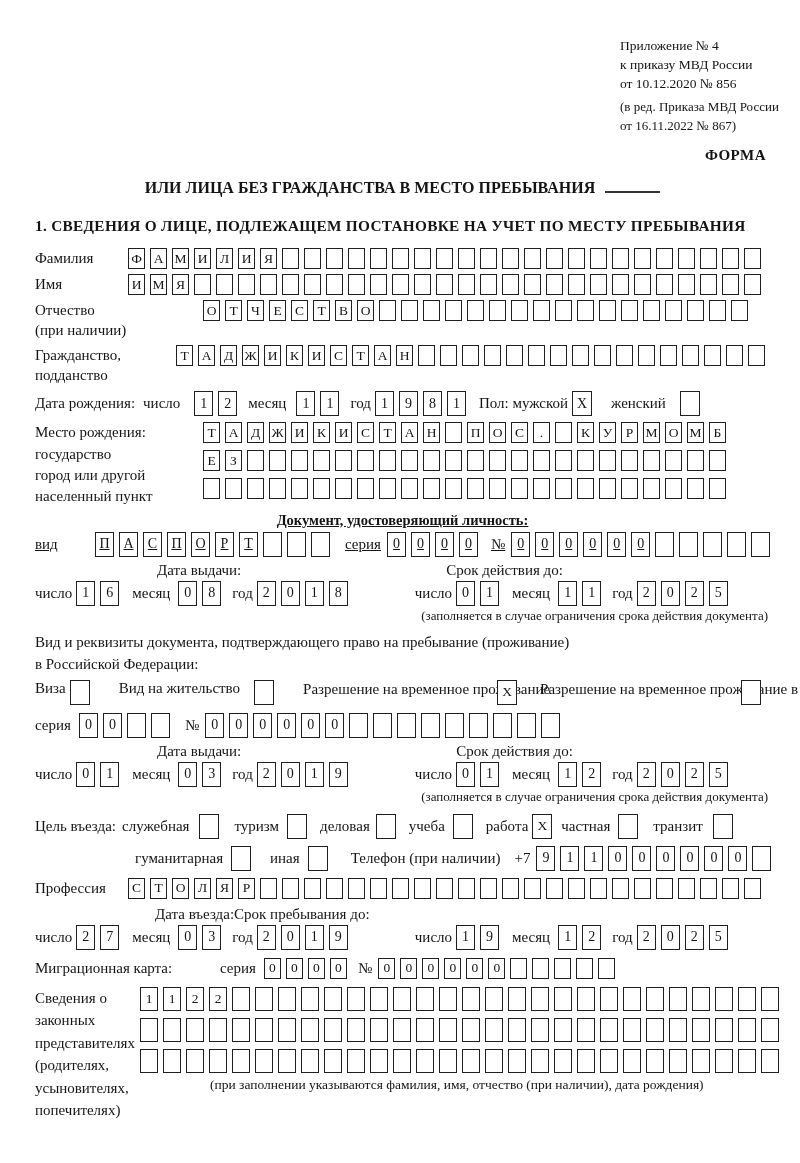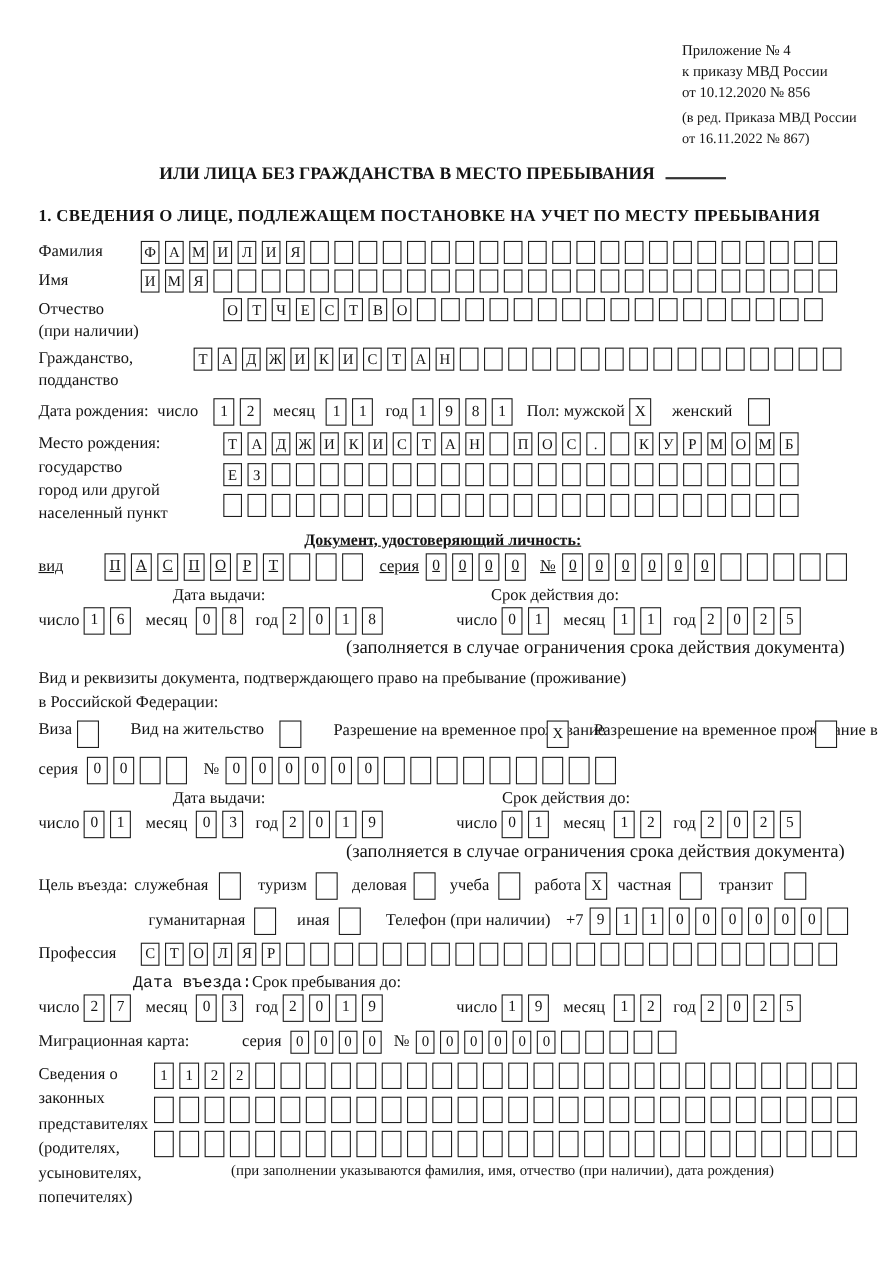--- a/index.html
+++ b/index.html
@@ -30,40 +30,41 @@
   }
   .med .cell { width:19px; height:25px; font-size:14px; }
   .tall .cell { width:18px; height:24px; }
   .cb { display:inline-flex; flex:none; }
   .cb .cell { width:20px; height:25px; }
   .gap4{margin-left:4px;} .gap6{margin-left:6px;} .gap8{margin-left:8px;}
   .gap10{margin-left:10px;} .gap14{margin-left:14px;} .gap18{margin-left:18px;} .gap24{margin-left:24px;}
 
   .center-bold { text-align:center; font-weight:bold; font-size:14.5px; margin-top:4px;text-decoration:underline; }
   .date-headers { display:flex; font-size:15px; margin-top:5px; }
-  .note-right { text-align:right; font-size:17px; margin-top:2px; padding-right:2px; }
+  .note-right { text-align:right; font-size:13px; margin-top:2px; padding-right:2px; }
   .para { font-size:15px; margin-top:7px; line-height:1.5; }
   .chk-label-c { text-align:center; font-size:15px; line-height:1.3; flex:none; }
   .rep-note { font-size:13.5px; margin-top:4px; margin-left:70px; }
   .mrow { margin-bottom:7px; }
 </style>
 </head>
 <body>
 
 <div class="page">
 
   <div class="hdr-right">
     <div>Приложение № 4</div>
     <div>к приказу МВД России</div>
     <div>от 10.12.2020 № 856</div>
     <div class="hdr-sub">
       <div>(в ред. Приказа МВД России</div>
       <div>от 16.11.2022 № 867)</div>
     </div>
   </div>
+  <div class="forma">ФОРМА</div>
 
   <div class="title">
     <div><span>ИЛИ ЛИЦА БЕЗ ГРАЖДАНСТВА В МЕСТО ПРЕБЫВАНИЯ</span><span class="blank-line"></span></div>
   </div>
 
   <div class="sec-heading">1. СВЕДЕНИЯ О ЛИЦЕ, ПОДЛЕЖАЩЕМ ПОСТАНОВКЕ НА УЧЕТ ПО МЕСТУ ПРЕБЫВАНИЯ</div>
 
   <div class="row" style="margin-top:13px;">
     <span class="lbl" style="width:93px;">Фамилия</span>
     <span class="cells">
@@ -587,21 +588,21 @@
         <span class="cell"></span>
         <span class="cell"></span>
         <span class="cell"></span>
         <span class="cell"></span>
         <span class="cell"></span>
         <span class="cell"></span>
       </span>
   </div>
 
   <div class="date-headers" style="margin-top:7px;">
-    <span style="margin-left:86px;font-family:Liberation Mono, monospace;">Дата въезда:</span>
+    <span style="margin-left:120px;">Дата въезда:</span>
     <span style="">Срок пребывания до:</span>
   </div>
 
   <div class="row med" style="margin-top:2px;">
     <span class="lbl">число</span>
     <span class="cells gap4">
         <span class="cell">2</span>
         <span class="cell">7</span>
       </span>
     <span class="lbl gap8">месяц</span>

